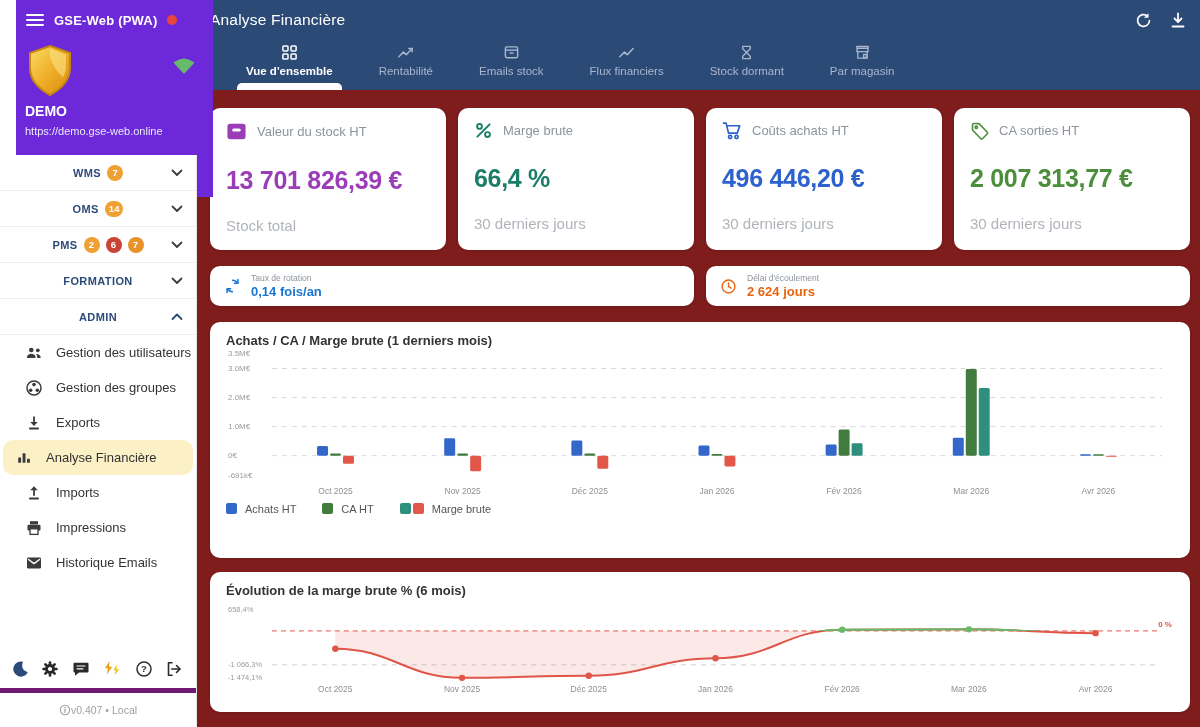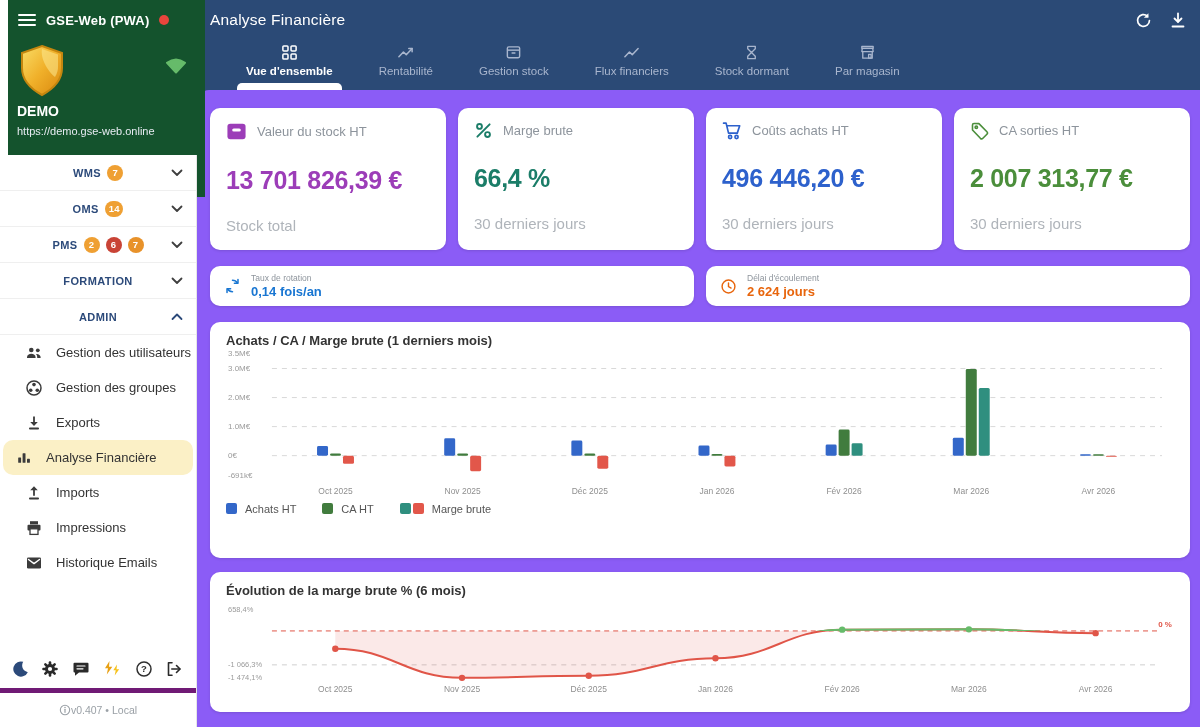--- a/index.html
+++ b/index.html
@@ -3,42 +3,42 @@
 <meta charset="utf-8">
 <style>
   * { box-sizing: border-box; }
   html,body { margin:0; padding:0; }
   body {
     width:1200px; height:727px; position:relative; overflow:hidden;
     font-family:"Liberation Sans", sans-serif; background:#fff;
     -webkit-font-smoothing:antialiased;
   }
   
-  .side-header { position:absolute; left:8px; top:0; width:197px; height:197px; background:#14532d; color:#fff; z-index:4; }
+  .side-header { position:absolute; left:16px; top:0; width:197px; height:197px; background:#6d28d9; color:#fff; z-index:4; }
   .topline { display:flex; align-items:center; height:40px; padding:0 10px; gap:10px; }
   .app-name { font-size:13px; font-weight:bold; letter-spacing:.2px; }
   .red-dot { width:10px; height:10px; border-radius:50%; background:#E8453C; }
   .shield-wrap { position:absolute; left:10px; top:44px; }
   .wifi-wrap { position:absolute; right:18px; top:56px; }
   .env-name { position:absolute; left:9px; top:103px; font-size:14px; font-weight:bold; }
   .env-url  { position:absolute; left:9px; top:125px; font-size:11px; color:#E8ECF3; }
 
   .top-band { position:absolute; left:197px; top:0; right:0; height:95px; background:#2B4A76; color:#fff; z-index:1; }
   .page-title { position:absolute; left:13px; top:0; height:40px; display:flex; align-items:center; font-size:15.5px; font-weight:500; letter-spacing:.2px; }
   .appbar-actions { position:absolute; right:14px; top:0; height:40px; display:flex; align-items:center; gap:18px; }
   .abtn { background:none; border:none; padding:0; cursor:pointer; display:flex; color:#fff; }
 
   .tabs { position:absolute; left:47px; top:44px; display:flex; gap:42px; }
   .tab { position:relative; display:flex; flex-direction:column; align-items:center; gap:4px; color:#A9B6CE; font-size:11.5px; cursor:pointer; padding:0 2px; }
   .tab .ticon { display:flex; }
   .tab.active { color:#fff; font-weight:bold; }
   .tab.active::after { content:""; position:absolute; left:-7px; right:-7px; bottom:-13px; height:7px; background:#fff; border-radius:5px 5px 0 0; }
 
   
-  .content { position:absolute; left:197px; top:90px; right:0; bottom:0; background:#8b5cf6; border-top-left-radius:12px; padding:18px 10px 0 13px; z-index:2; }
+  .content { position:absolute; left:197px; top:90px; right:0; bottom:0; background:#7f1d1d; border-top-left-radius:12px; padding:18px 10px 0 13px; z-index:2; }
   .card { background:#fff; border-radius:10px; box-shadow:0 1px 3px rgba(0,0,0,.13); }
 
   .kpi-row { display:flex; gap:12px; }
   .kpi { flex:1; height:142px; padding:13px 16px; }
   .kpi-head { display:flex; align-items:center; gap:10px; color:#8D949C; font-size:13px; }
   .kpi-head .kicon { display:flex; }
   .kpi-value { font-size:25px; font-weight:bold; margin-top:24px; letter-spacing:-.3px; white-space:nowrap; }
   .kpi-cap { font-size:15px; color:#AFB4BA; margin-top:22px; }
 
   .stat-row { display:flex; gap:12px; margin-top:16px; }
@@ -155,21 +155,21 @@
     <div class="tab">
       <span class="ticon">
           <svg width="17" height="17" viewBox="0 0 18 18">
             <g fill="none" stroke="currentColor" stroke-width="1.5">
               <rect x="2.5" y="3" width="13" height="11.5" rx="1.5"></rect>
               <line x1="2.5" y1="6.5" x2="15.5" y2="6.5"></line>
               <line x1="7.5" y1="9.5" x2="10.5" y2="9.5" stroke-linecap="round"></line>
             </g>
           </svg>
         </span>
-      <span>Gestion stock</span>
+      <span>Emails stock</span>
     </div>
     <div class="tab">
       <span class="ticon">
           <svg width="17" height="17" viewBox="0 0 18 18">
             <polyline points="2,13.5 6.8,8.5 9.8,11.3 16,4.8" fill="none" stroke="currentColor" stroke-width="1.6" stroke-linecap="round" stroke-linejoin="round"></polyline>
           </svg>
         </span>
       <span>Flux financiers</span>
     </div>
     <div class="tab">

